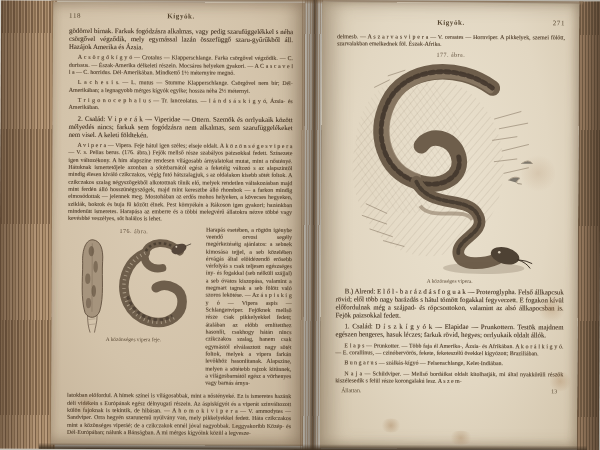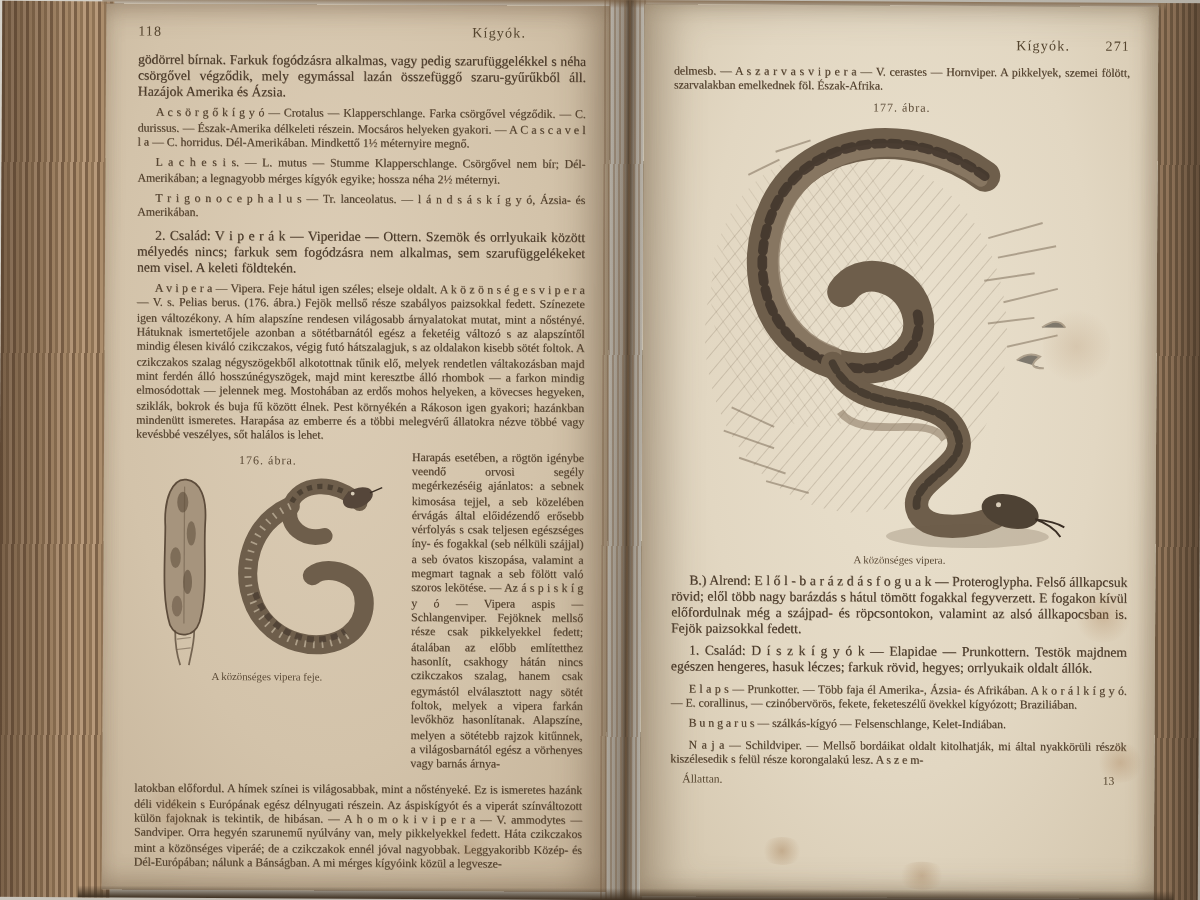--- a/index.html
+++ b/index.html
@@ -41,21 +41,21 @@
     padding:10px 12px 0 16px;box-sizing:border-box;
   }
   .page-right{
     left:321px;top:2px;width:257px;height:446px;
     background:radial-gradient(ellipse at 50% 40%,#eae1ce 0%,#e2d7c2 55%,#d2c4ab 100%);
     box-shadow:inset 12px 0 18px rgba(100,80,58,.35),inset -5px 0 9px rgba(110,88,64,.28),inset 0 -5px 9px rgba(110,88,64,.2);
     padding:16px 14px 0 15px;box-sizing:border-box;
   }
   .hdr{display:flex;align-items:baseline;font-size:7px;letter-spacing:.6px;margin-bottom:7px;color:#55452f;}
   .hdr .pgnum{width:30px;}
-  .hdr .title{flex:1;text-align:right;}
+  .hdr .title{flex:1;text-align:center;font-weight:bold;}
   .hdr.right .pgnum{text-align:right;}
   p{margin:0 0 3px 0;text-align:justify;
     text-shadow:.2px .2px .3px rgba(80,60,40,.55);}
   .body-t{font-size:6.8px;line-height:1.2;}
   .small-t{font-size:5.9px;line-height:1.24;color:#53422f;}
   .ind{text-indent:9px;}
   .figrow{display:flex;margin:2px 0 3px 0;}
   .figbox{width:132px;flex:0 0 132px;text-align:center;}
   .figlabel{font-size:6px;letter-spacing:.5px;color:#5a4935;margin:2px 0 1px 0;text-align:center;}
   .figcaption{font-size:5.4px;color:#5a4935;text-align:center;margin-top:1px;}

